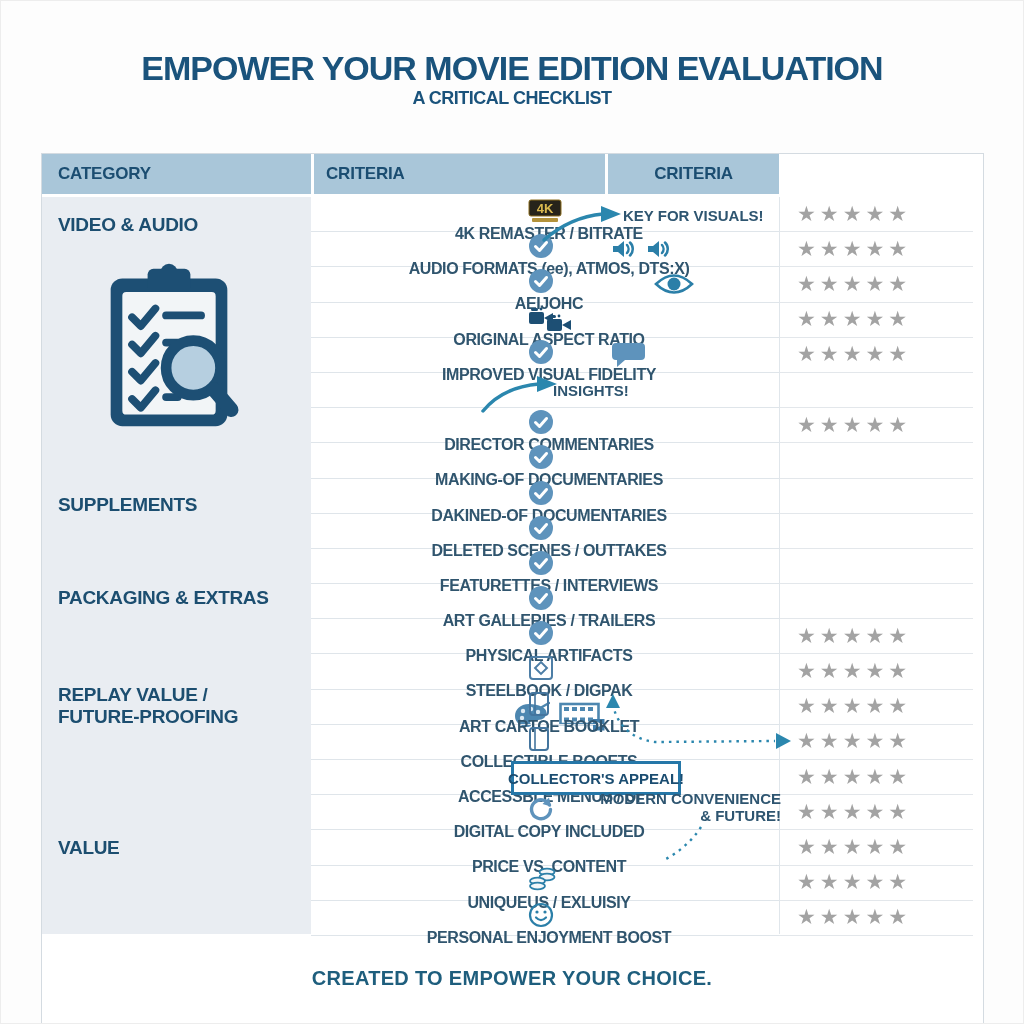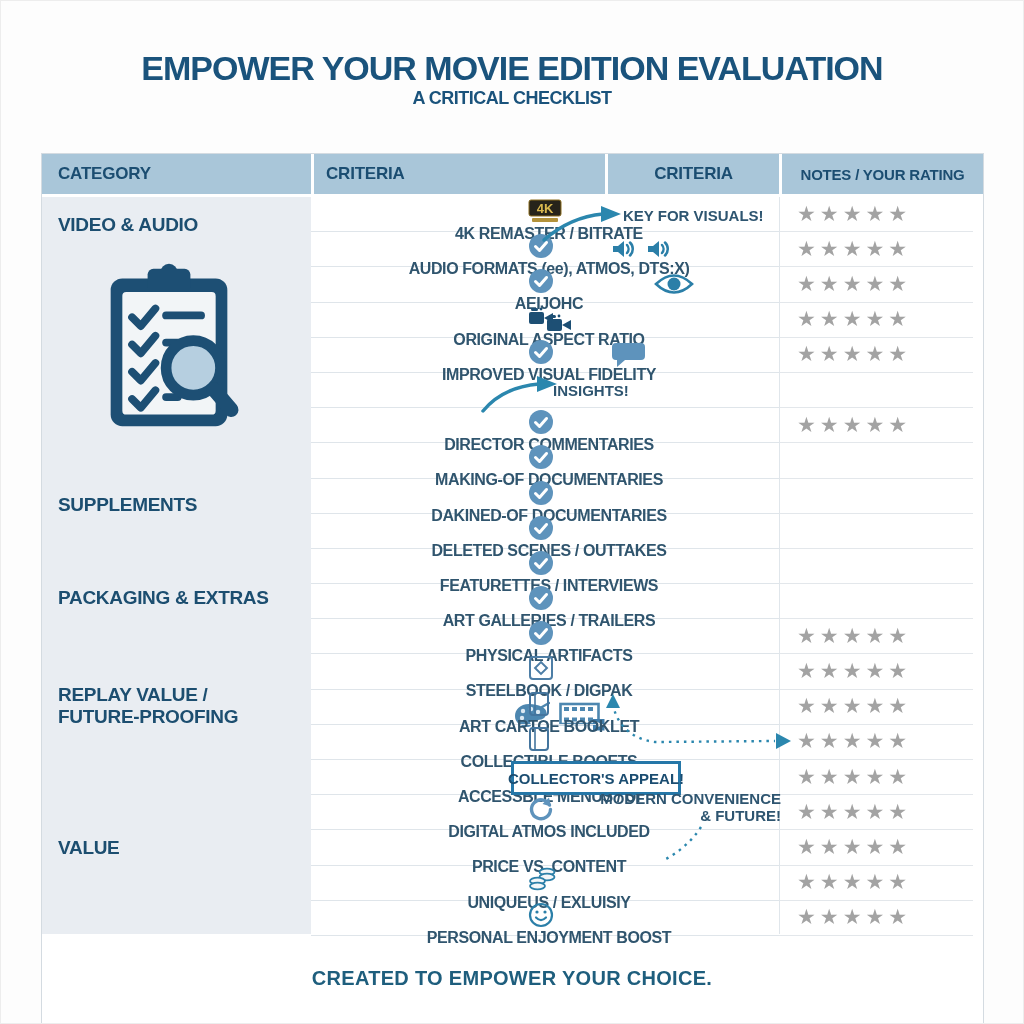--- a/index.html
+++ b/index.html
@@ -74,21 +74,20 @@
 <div class="canvas" data-name="infographic-page">
 
   <div class="title1" data-name="page-title">EMPOWER YOUR MOVIE EDITION EVALUATION</div>
   <div class="title2" data-name="page-subtitle">A CRITICAL CHECKLIST</div>
 
   <div class="tbl" data-name="checklist-table">
     <div class="thead" data-name="table-header">
       <div class="th th1" data-name="header-category">CATEGORY</div>
       <div class="th th2" data-name="header-criteria-1">CRITERIA</div>
       <div class="th th3" data-name="header-criteria-2">CRITERIA</div>
-      <div class="th th4" data-name="header-notes-rating">NOTES / YOUR RATING</div>
     </div>
 
     <div class="catcol" data-name="category-column">
       <div class="cat cat-0" data-name="category-video-audio">VIDEO &amp; AUDIO</div>
       <div class="cat cat-1" data-name="category-supplements">SUPPLEMENTS</div>
       <div class="cat cat-2" data-name="category-packaging-extras">PACKAGING &amp; EXTRAS</div>
       <div class="cat cat-3" data-name="category-replay-value">REPLAY VALUE /
 FUTURE-PROOFING</div>
       <div class="cat cat-4" data-name="category-value">VALUE</div>
       <div class="bigicon" data-name="clipboard-magnifier-icon">
@@ -514,21 +513,21 @@
   <div class="row" data-name="table-row">
     <div class="cell-main" data-name="criteria-cell">
       <span class="icon-slot">
               <span data-name="refresh-icon" style="display: inline-flex; align-items: center;">
                 <svg width="26" height="26" viewBox="0 0 26 26">
                   <path d="M21.5 9 A 9.5 9.5 0 1 0 22.5 13.5" fill="none" stroke="#5e93bc" stroke-width="3.4" stroke-linecap="round"></path>
                   <polygon points="21,1.5 23,10.5 14.5,8" fill="#5e93bc"></polygon>
                 </svg>
               </span>
             </span>
-      <span class="row-label" data-name="criteria-label">DIGITAL ATMOS INCLUDED</span>
+      <span class="row-label" data-name="criteria-label">DIGITAL COPY INCLUDED</span>
 
       <span class="col3" data-name="criteria-extra-icons"></span>
     </div>
     <div class="cell-notes" data-name="rating-cell">
       <span class="stars" data-name="star-rating" style="color: rgb(163, 163, 163);"><span data-name="star-icon">★</span><span data-name="star-icon">★</span><span data-name="star-icon">★</span><span data-name="star-icon">★</span><span data-name="star-icon">★</span></span>
     </div>
   </div>
 
   <div class="row" data-name="table-row">
     <div class="cell-main" data-name="criteria-cell">

